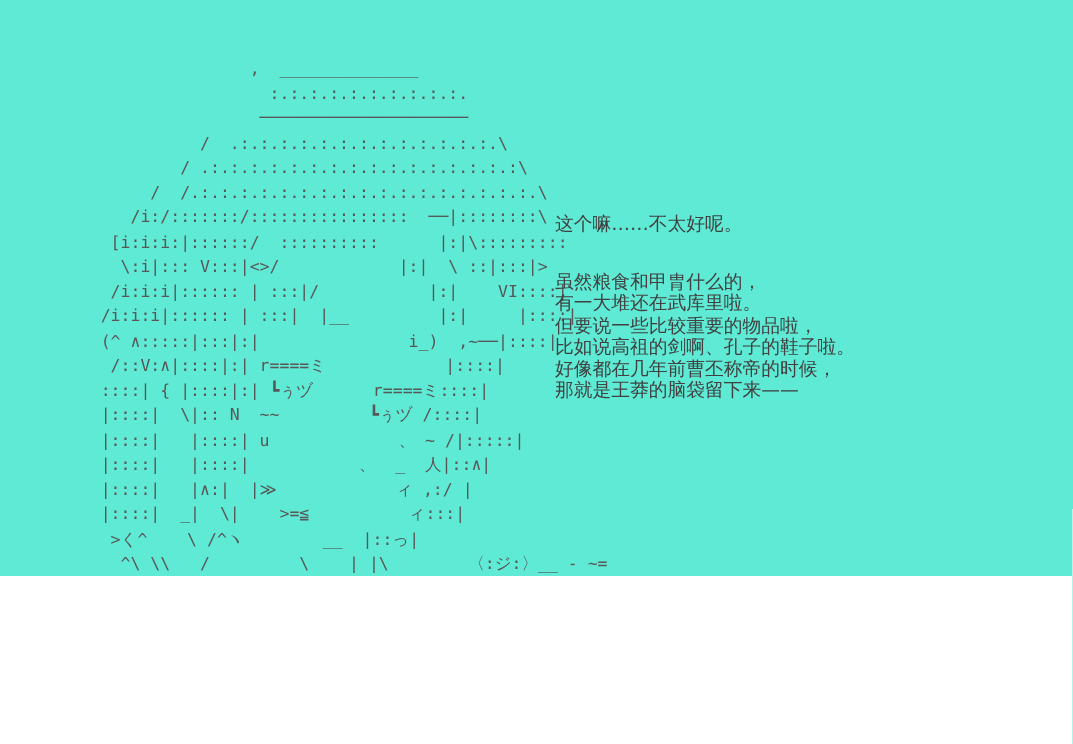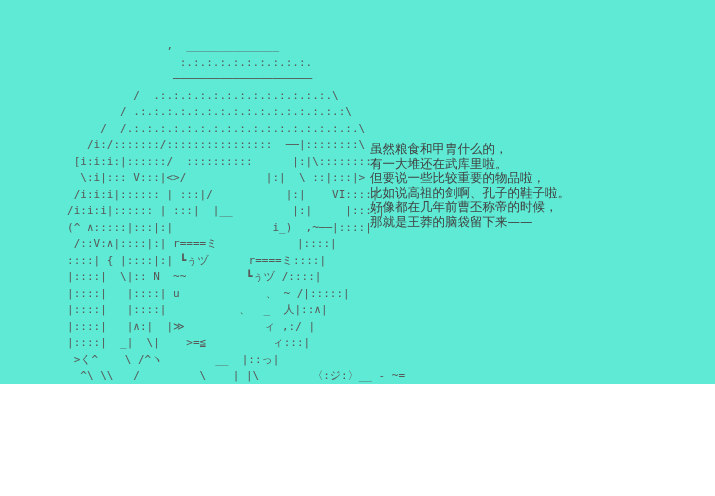--- a/index.html
+++ b/index.html
@@ -74,20 +74,21 @@
      |::::|  _|  \|    &gt;=≦          ィ:::|
       &gt;く^    \ /^ヽ        __  |::っ|
        ^\ \\   /         \    | |\        〈:ジ:〉__ - ~=
   /:::::::::: :   \ \\  _ノ^| | | \ V/::::   ┌朴弱弱弱鰯「 ^~~^ ]
   |::::::::::::::::::   \/  ⊂ニニ二圦|_|ニニ\弱弱弱弱鰯|         ]
   |:::::::::::::::::::::/\   つ──&lt;      /:::|:::: |弱弱弱弱弱鰯|        |
   |:::::::::::::::::(   \/ /        //__V:::: |弱弱弱弱弱鰯[        ]
   |:::::::::::::::::/:\      /:Dh.|//:i:i:i:i:il:::: |弱弱弱弱弱鰯[        ]</pre>
 
   <div class="dialogue">
+    <div class="para">这个嘛……不太好呢。</div>
     <div class="para">虽然粮食和甲胄什么的，
 有一大堆还在武库里啦。
 但要说一些比较重要的物品啦，
 比如说高祖的剑啊、孔子的鞋子啦。
 好像都在几年前曹丕称帝的时候，
 那就是王莽的脑袋留下来——</div>
   </div>
 
 </div>
 

